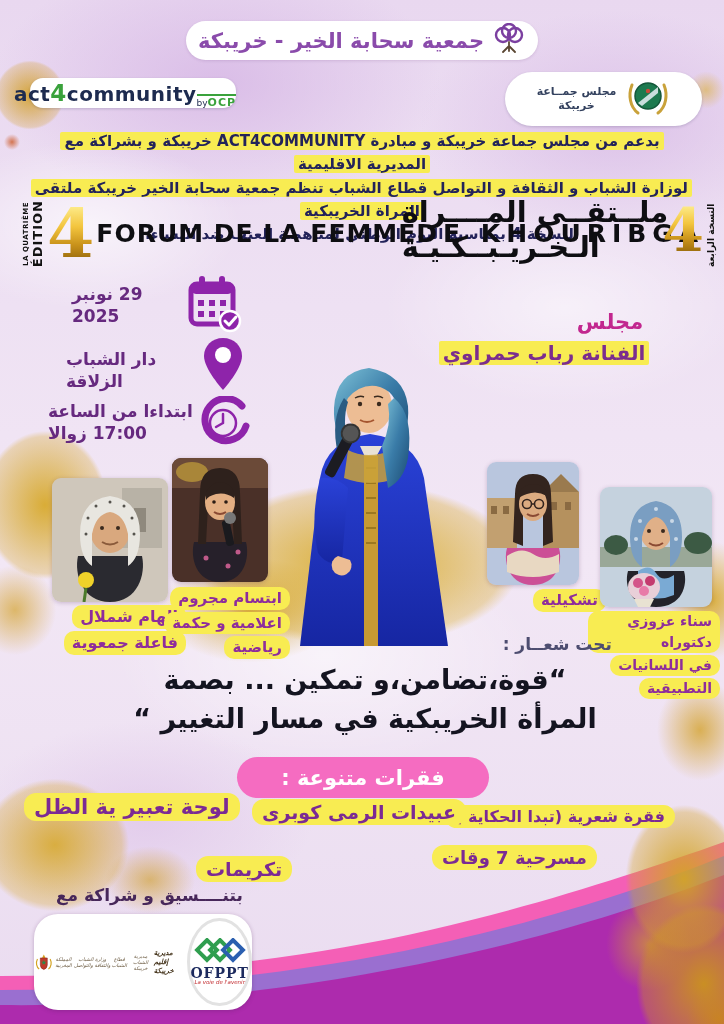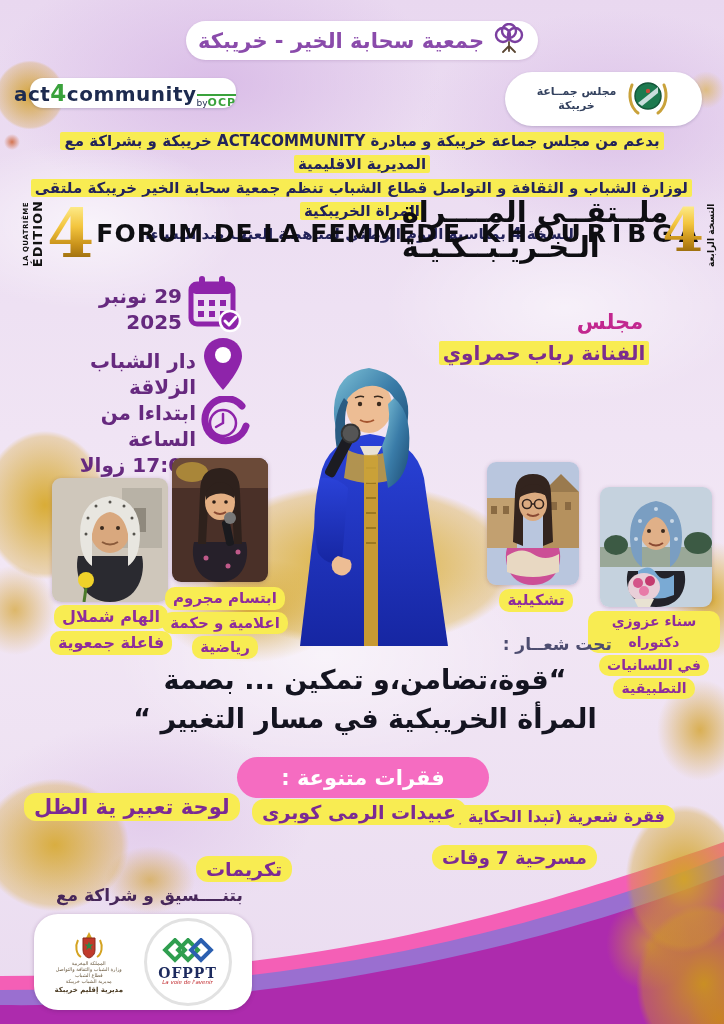--- a/index.html
+++ b/index.html
@@ -62,48 +62,48 @@
   .ed-big{font-size:13px;letter-spacing:1px;}
   .gold4{font-family:"DejaVu Serif",serif;font-weight:bold;background:linear-gradient(180deg,#fdeB8a 5%,#f3c53e 38%,#c8911a 68%,#8a5f0a 100%);-webkit-background-clip:text;background-clip:text;color:transparent;}
   .fr-title .gold4{font-size:68px;line-height:.9;margin:0 2px 0 2px;}
   .fr-lines{display:flex;flex-direction:row;color:#0e0e12;font-weight:900;font-size:25px;line-height:1.1;letter-spacing:1px;}
   .fr-lines .l2{letter-spacing:6px;}
   .ar-title{left:372px;top:193px;width:344px;display:flex;align-items:center;justify-content:flex-end;}
   .ar-lines{direction:rtl;text-align:left;color:#0e0e12;font-weight:900;font-size:29px;line-height:1.2;}
   .ar-title .gold4{font-size:60px;line-height:.9;margin-left:-6px;}
   .ar-ed{height:74px;font-size:9px;color:#111;margin-left:2px;}
   
-  .detail-txt{direction:rtl;text-align:right;color:#66297f;font-weight:bold;font-size:20px;line-height:1.3;}
+  .detail-txt{direction:rtl;text-align:left;color:#66297f;font-weight:bold;font-size:17px;line-height:1.3;}
   .d-date{left:72px;top:283px;width:110px;}
   .d-venue{left:66px;top:348px;width:130px;}
   .d-time{left:48px;top:400px;width:148px;}
   
   .pres-label{left:565px;top:310px;width:90px;direction:rtl;color:#c2278f;font-weight:bold;font-size:21px;text-align:center;}
   .pres-name{left:400px;top:341px;width:288px;direction:rtl;text-align:center;font-weight:bold;font-size:20px;color:#7b2d8e;}
   
   .photo{border-radius:9px;overflow:hidden;box-shadow:0 1px 4px rgba(80,40,90,.25);}
   .photo svg{display:block;}
-  .lbl{direction:rtl;text-align:center;font-weight:bold;color:#8e2d9c;line-height:1.5;}
+  .lbl{direction:rtl;font-weight:bold;color:#8e2d9c;line-height:1.5;}
   .lbl span{display:inline-block;background:#f8ec52;border-radius:10px;padding:0 8px;margin:1px 0;}
   
   .slogan-lbl{left:492px;top:634px;width:120px;direction:rtl;color:#4d4d70;font-weight:bold;font-size:17px;}
   .slogan{left:110px;top:660px;width:510px;direction:rtl;text-align:center;color:#141420;font-weight:900;font-size:27px;line-height:1.45;}
   
   .prog-pill{left:237px;top:757px;width:252px;height:41px;background:#f56cc1;border-radius:21px;color:#fff;font-weight:bold;font-size:21px;display:flex;align-items:center;justify-content:center;direction:rtl;}
   .prog{direction:rtl;font-weight:bold;color:#7b2a94;}
   .prog span{background:#f8ec52;border-radius:12px;padding:2px 10px;display:inline-block;}
   .p0{left:445px;top:805px;font-size:16px;}
   .p1{left:252px;top:799px;font-size:19px;}
   .p2{left:24px;top:793px;font-size:21px;}
   .p3{left:432px;top:845px;font-size:18px;}
   .p4{left:196px;top:856px;font-size:19px;}
   
   .coord{left:56px;top:885px;direction:rtl;color:#47275a;font-weight:bold;font-size:17px;}
   .logos-card{left:34px;top:914px;width:218px;height:96px;background:#fff;border-radius:24px;display:flex;align-items:center;justify-content:space-evenly;box-shadow:0 1px 4px rgba(80,30,90,.3);}
-  .ministry{display:flex;flex-direction:column;align-items:center;line-height:1.25;color:#5a4a34;}
+  .ministry{display:flex;align-items:center;line-height:1.25;color:#5a4a34;font-style:italic;}
   .ministry .mlines{font-size:5px;text-align:center;color:#6b5a40;}
   .ministry .mlast{font-size:7px;font-weight:bold;color:#4a3a22;margin-top:1px;}
   .ofppt{width:82px;height:82px;border-radius:50%;background:#fff;border:3px solid #e2e2e2;display:flex;flex-direction:column;align-items:center;justify-content:center;line-height:1;}
   .ofppt .nm{font-family:"DejaVu Serif",serif;font-weight:bold;color:#1c2a5e;font-size:14px;letter-spacing:1px;margin-top:2px;}
   .ofppt .sl{font-size:5.5px;color:#c0262a;font-style:italic;}
 </style>
 </head>
 <body>
 
 <div class="poster">

